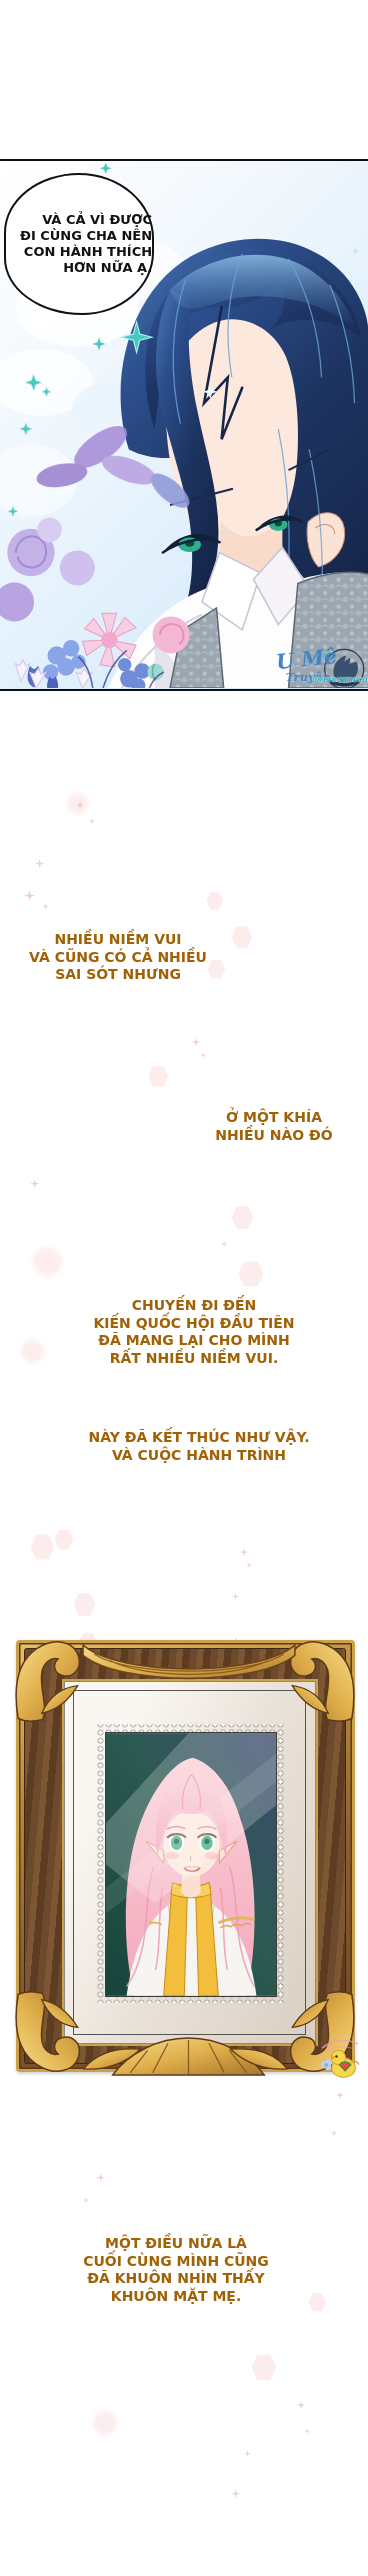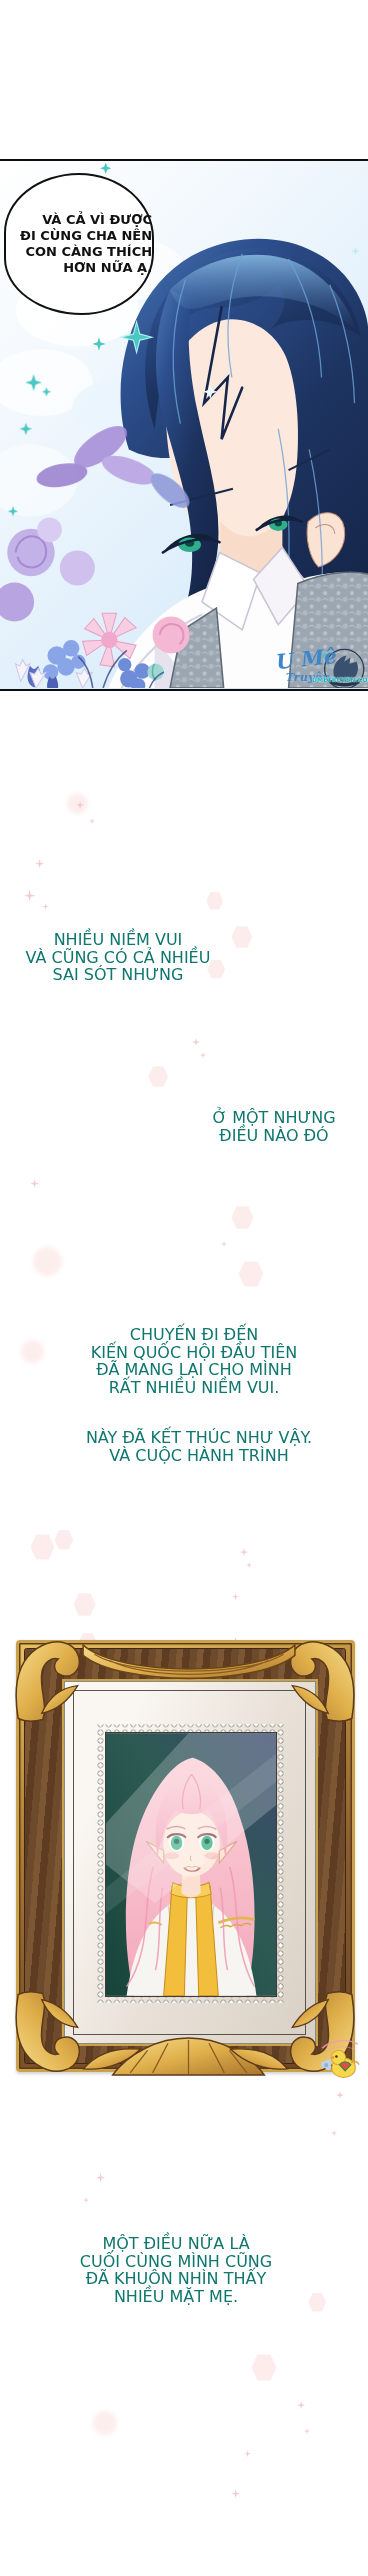--- a/index.html
+++ b/index.html
@@ -22,21 +22,21 @@
   
   #wm-name1{position:absolute;left:276px;top:486px;font-family:"DejaVu Serif",serif;
             font-style:italic;font-weight:700;font-size:20.6px;color:#3f86c9;transform:rotate(-6deg);z-index:6;}
   #wm-name2{position:absolute;left:286px;top:510px;font-family:"DejaVu Serif",serif;
             font-style:italic;font-weight:700;font-size:10.8px;color:#3f86c9;letter-spacing:0.5px;z-index:6;}
   #wm-url{position:absolute;left:312px;top:515px;font-size:6.2px;font-weight:700;color:#19b0b8;
           text-shadow:0 0 1px #ffffff,0 0 1.5px #ffffff;z-index:7;}
 
   
   .caption{position:absolute;text-align:center;transform:translateX(-50%);z-index:4;}
-  .cap-line{font-size:16px;font-weight:400;color:#0f766e;line-height:17.5px;white-space:nowrap;}
+  .cap-line{font-size:14px;font-weight:700;color:#a16207;line-height:17.5px;white-space:nowrap;}
 
   
   .spark{position:absolute;clip-path:polygon(50% 0,60% 40%,100% 50%,60% 60%,50% 100%,40% 60%,0 50%,40% 40%);}
   .pinksp{background:#f0b9b9;opacity:.75;}
   .hexa{position:absolute;clip-path:polygon(25% 5%,75% 5%,98% 50%,75% 95%,25% 95%,2% 50%);
         background:#fbdcdc;opacity:.55;filter:blur(1px);}
   .blob{position:absolute;border-radius:50%;background:#fbe3e0;opacity:.6;filter:blur(2.1px);}
 
   
   #frame{position:absolute;left:15.5px;top:1640px;width:339px;height:432px;box-sizing:border-box;
@@ -221,57 +221,57 @@
         <circle r="38" fill="none" stroke="#2a3d55" stroke-width="2.5"></circle>
         <path d="M -20 14 C -24 -4 -14 -22 4 -26 L 0 -14 L 12 -22 L 10 -10 L 24 -14 C 30 0 26 14 14 22 C 2 28 -12 24 -20 14 Z" fill="#39506e"></path>
         <path d="M -28 20 C -10 30 14 30 30 18 L 30 28 C 12 36 -12 36 -28 28 Z" fill="#22364e"></path>
         <text x="-44" y="-22" font-size="16" fill="#49c7c0">❄</text>
       </g>
     </svg>
 
     <div id="bubble">
       <div class="bub-line">VÀ CẢ VÌ ĐƯỢC</div>
       <div class="bub-line">ĐI CÙNG CHA NÊN</div>
-      <div class="bub-line">CON CÀNG THÍCH</div>
+      <div class="bub-line">CON HÀNH THÍCH</div>
       <div class="bub-line">HƠN NỮA Ạ.</div>
     </div>
 
     <div id="wm-name1">U Mê</div>
     <div id="wm-name2">Truyện</div>
     <div id="wm-url">UMETRUYEN.COM</div>
   </div>
 
   <div class="caption" style="left:118px;top:931px;">
     <div class="cap-line">NHIỀU NIỀM VUI</div>
     <div class="cap-line">VÀ CŨNG CÓ CẢ NHIỀU</div>
     <div class="cap-line">SAI SÓT NHƯNG</div>
   </div>
 
   <div class="caption" style="left:274px;top:1109px;">
-    <div class="cap-line">Ở MỘT NHƯNG</div>
-    <div class="cap-line">ĐIỀU NÀO ĐÓ</div>
-  </div>
-
-  <div class="caption" style="left:194px;top:1297px;margin-top:29px;">
+    <div class="cap-line">Ở MỘT KHÍA</div>
+    <div class="cap-line">NHIỀU NÀO ĐÓ</div>
+  </div>
+
+  <div class="caption" style="left:194px;top:1297px;">
     <div class="cap-line">CHUYẾN ĐI ĐẾN</div>
     <div class="cap-line">KIẾN QUỐC HỘI ĐẦU TIÊN</div>
     <div class="cap-line">ĐÃ MANG LẠI CHO MÌNH</div>
     <div class="cap-line">RẤT NHIỀU NIỀM VUI.</div>
   </div>
 
   <div class="caption" style="left:199px;top:1429px;">
     <div class="cap-line">NÀY ĐÃ KẾT THÚC NHƯ VẬY.</div>
     <div class="cap-line">VÀ CUỘC HÀNH TRÌNH</div>
   </div>
 
   <div class="caption" style="left:176px;top:2235px;">
     <div class="cap-line">MỘT ĐIỀU NỮA LÀ</div>
     <div class="cap-line">CUỐI CÙNG MÌNH CŨNG</div>
     <div class="cap-line">ĐÃ KHUÔN NHÌN THẤY</div>
-    <div class="cap-line">NHIỀU MẶT MẸ.</div>
+    <div class="cap-line">KHUÔN MẶT MẸ.</div>
   </div>
 
   <div class="blob" style="left:67px;top:793px;width:20.6px;height:20.6px;"></div>
   <div class="spark pinksp" style="left:76px;top:801px;width:8.2px;height:8.2px;"></div>
   <div class="spark pinksp" style="left:89px;top:818px;width:6.2px;height:6.2px;"></div>
   <div class="spark pinksp" style="left:35px;top:859px;width:9.3px;height:9.3px;"></div>
   <div class="spark pinksp" style="left:24px;top:890px;width:11.3px;height:11.3px;"></div>
   <div class="spark pinksp" style="left:42px;top:903px;width:7.2px;height:7.2px;"></div>
   <div class="hexa" style="left:206px;top:891px;width:17.5px;height:19.6px;"></div>
   <div class="hexa" style="left:231px;top:925px;width:21.6px;height:24px;"></div>

